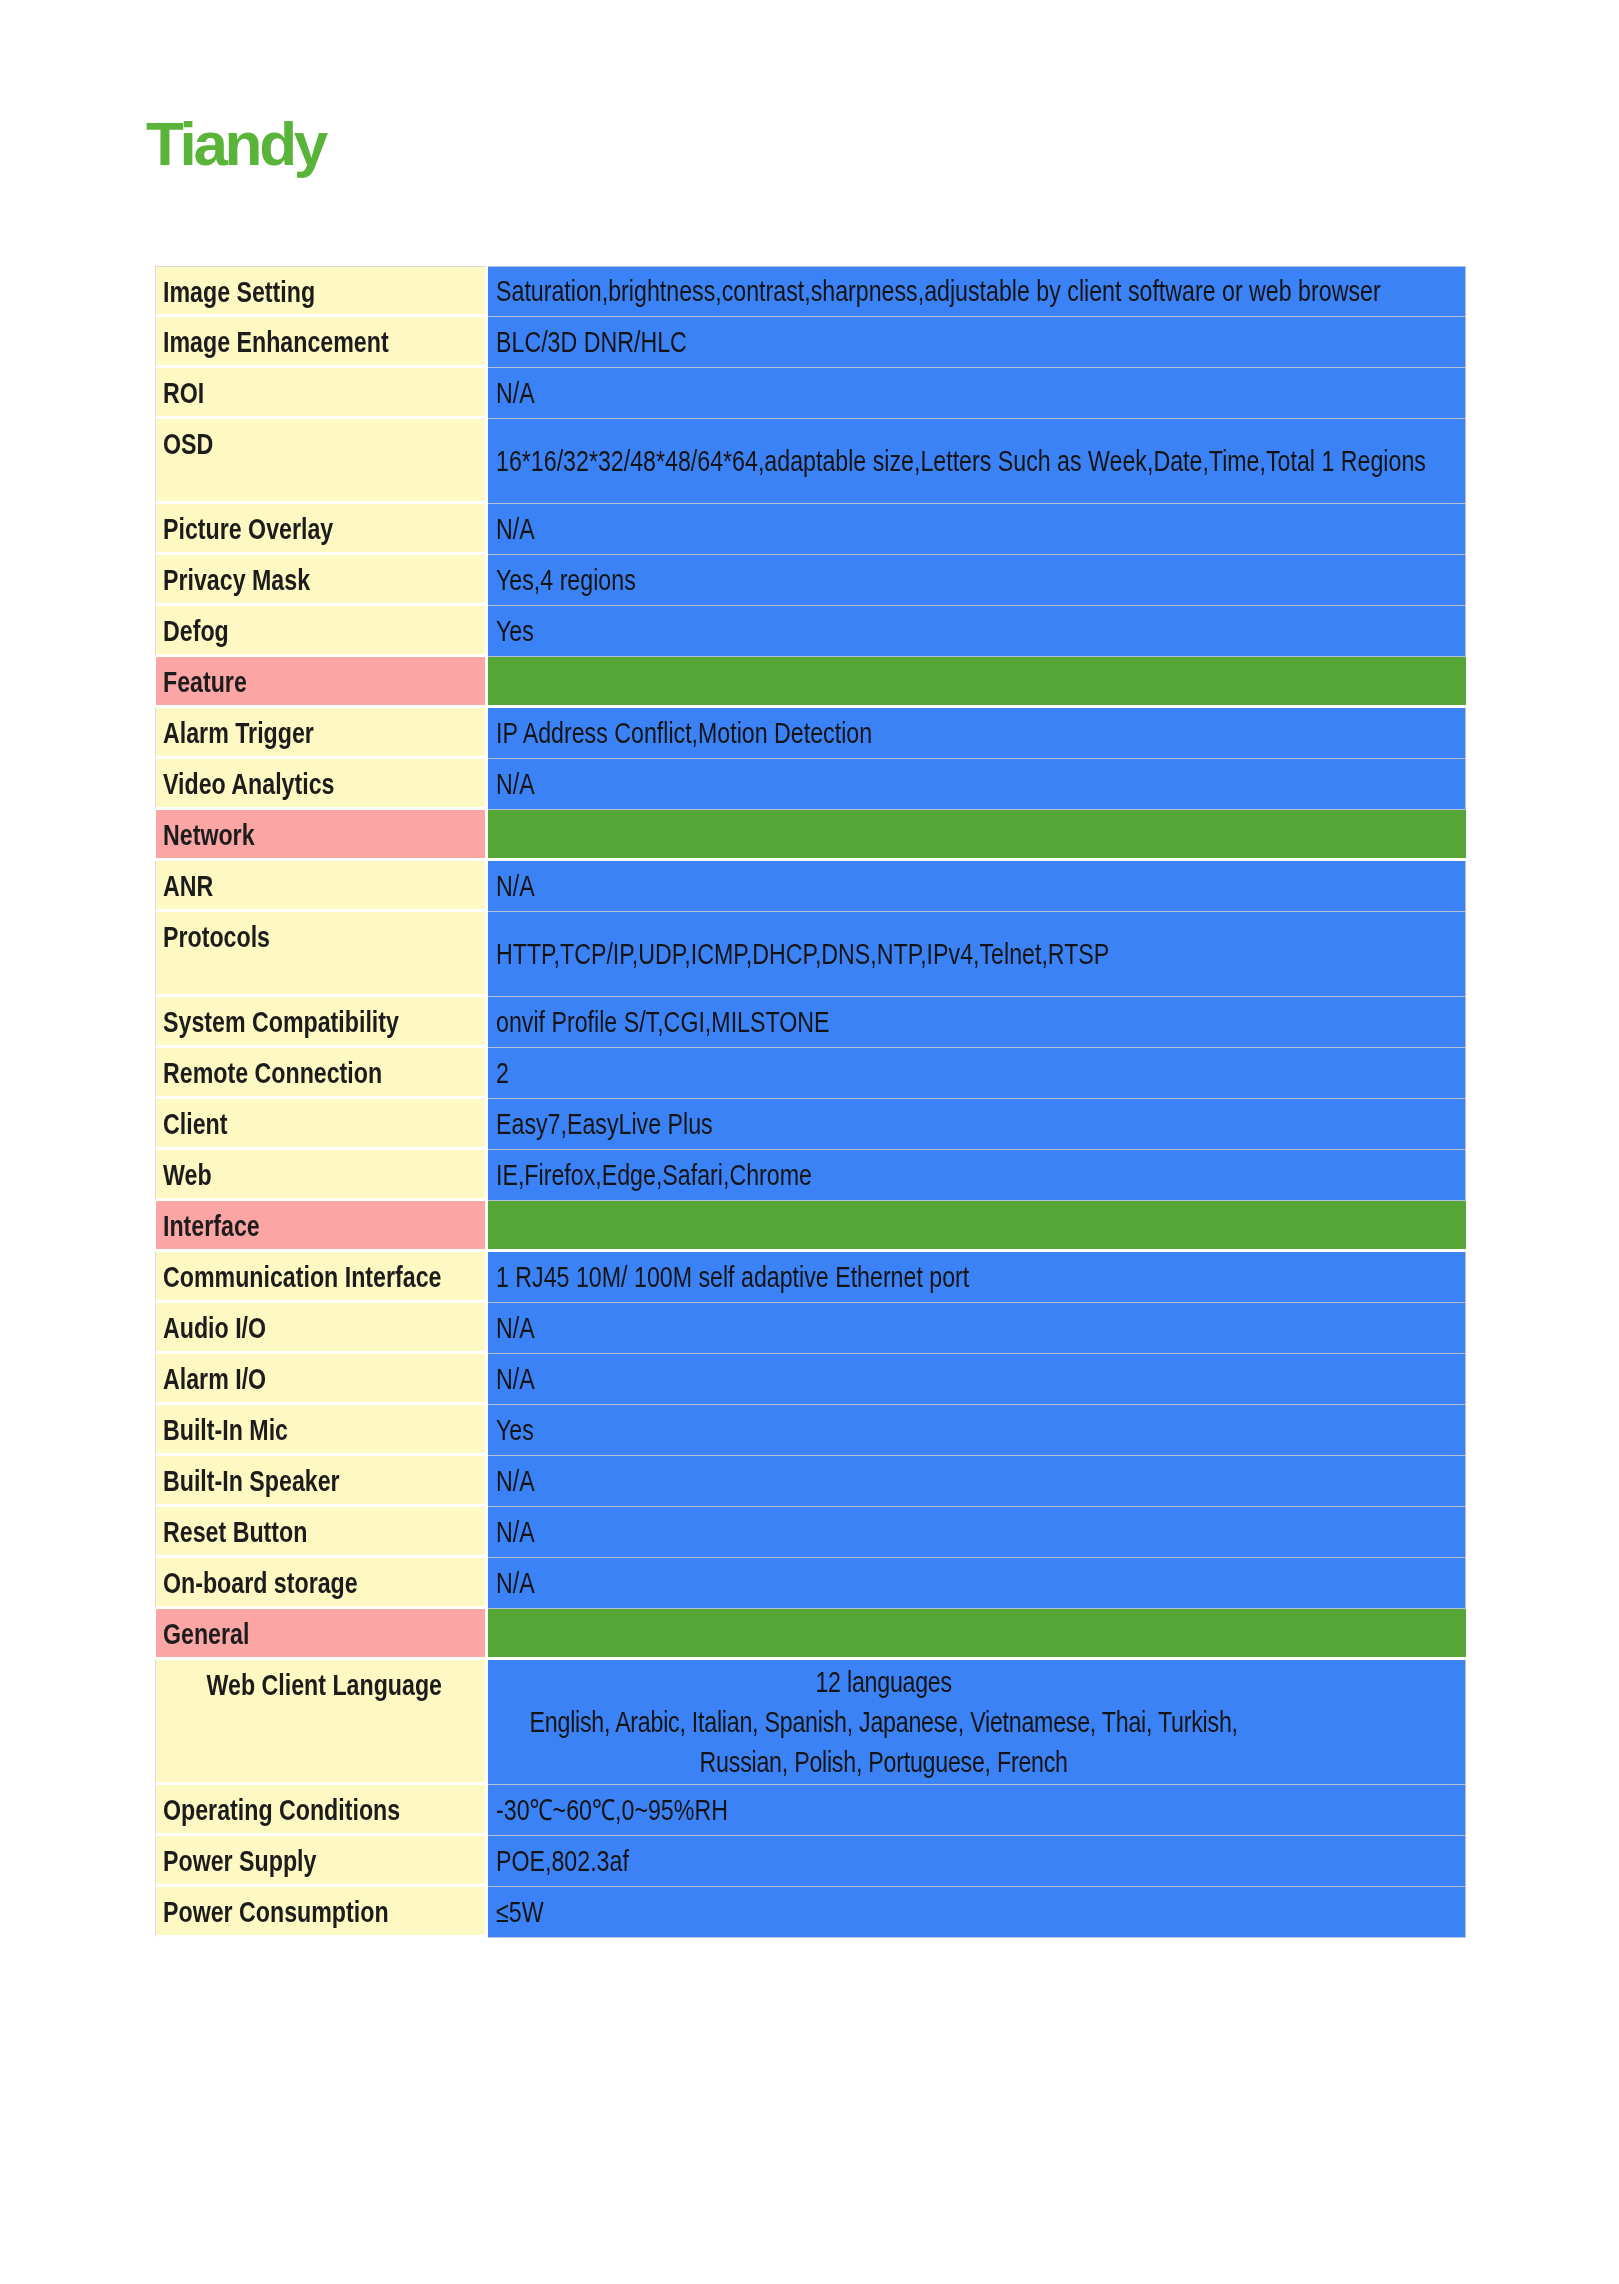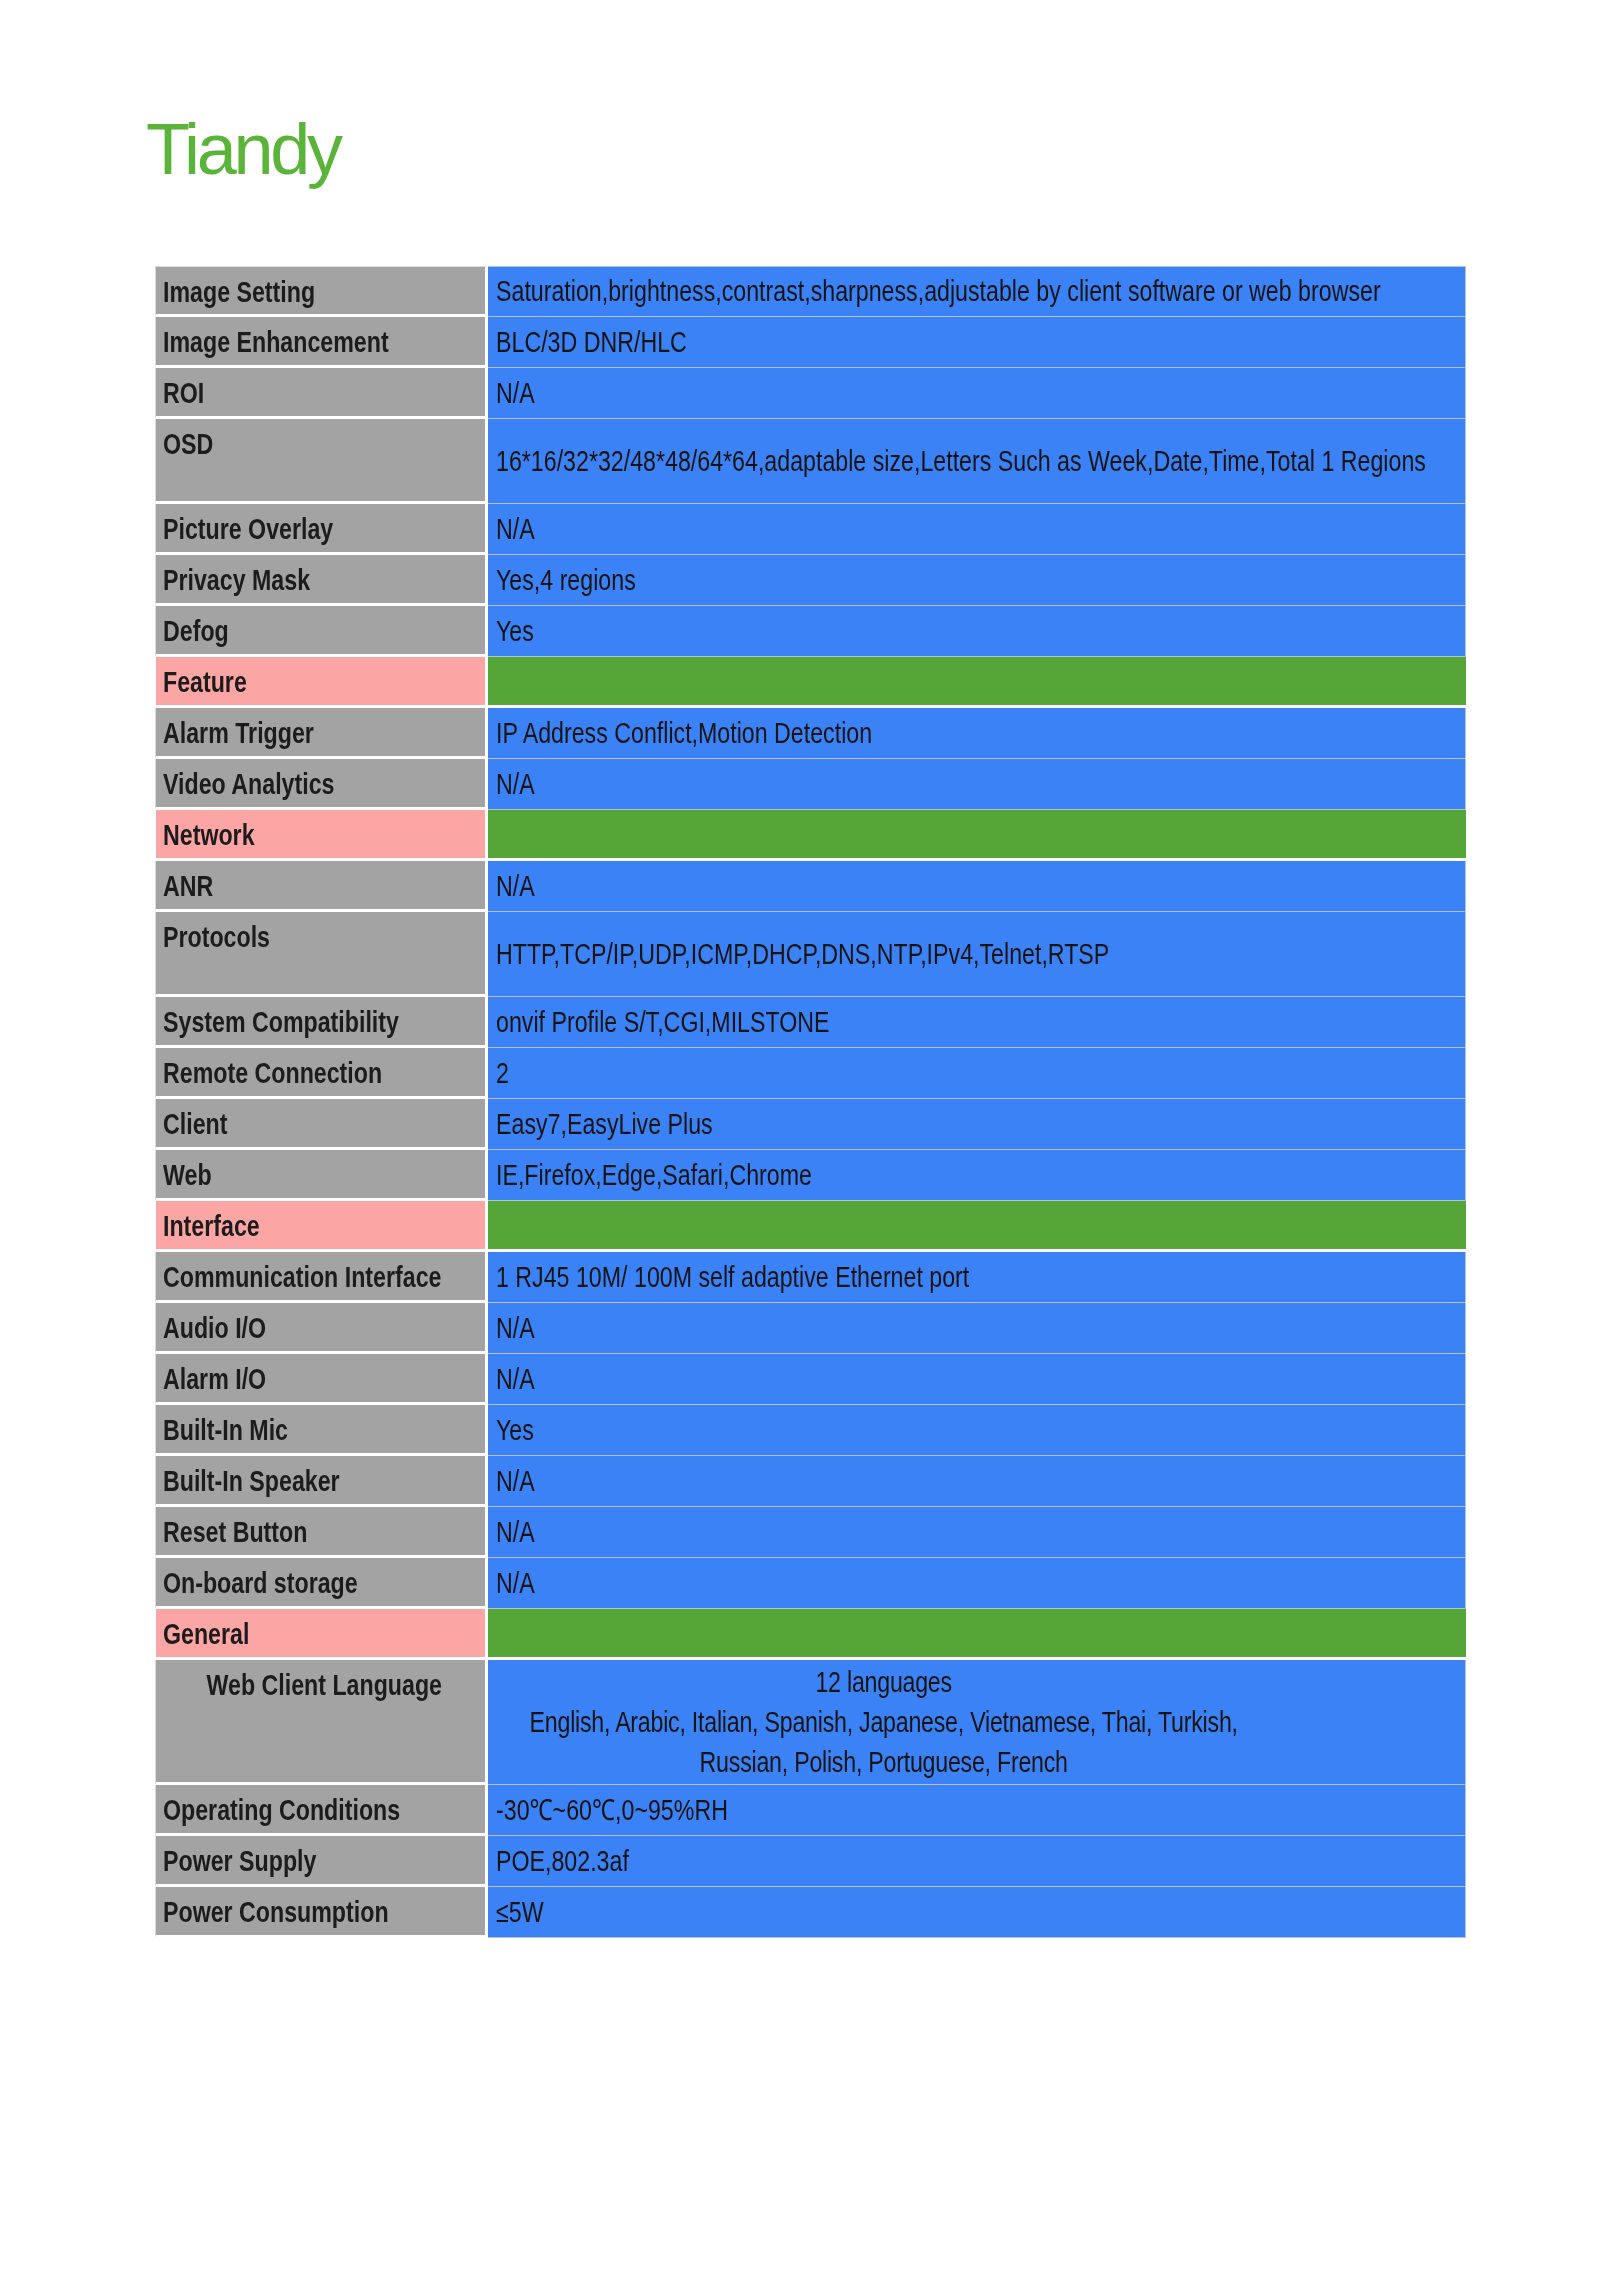--- a/index.html
+++ b/index.html
@@ -5,35 +5,35 @@
   html,body { margin:0; padding:0; background:#ffffff; }
   .page {
     position:relative;
     width:1620px; height:2284px;
     background:#ffffff;
     font-family:"Liberation Sans", sans-serif;
     overflow:hidden;
   }
   .logo {
     position:absolute; left:146px; top:110px;
-    font-size:72px; line-height:1.1; font-weight:normal;
+    font-size:62px; line-height:1.1; font-weight:bold;
     letter-spacing:-3.3px;
     color:#5bb43a;
   }
   .spec-table {
     position:absolute; left:155px; top:266px; width:1311px;
   }
   .row { display:flex; }
   .h-normal { height:51px; }
   .h-tall   { height:85px;justify-content:space-between; }
   .h-xl     { height:125px;text-align:center; }
 
   .cell-label {
     width:333px; flex:0 0 333px;
-    background:#a3a3a3;
+    background:#fef9c3;
     border-right:3.3px solid #ffffff;
     border-bottom:3.3px solid #ffffff;
     border-left:0.7px solid #dadada;
     box-sizing:border-box;
     padding:7.8px 0 0 6.5px;
     overflow:hidden;
   }
   .row:first-child .cell-label { border-top:0.7px solid #dadada; }
 
   .cell-value {

